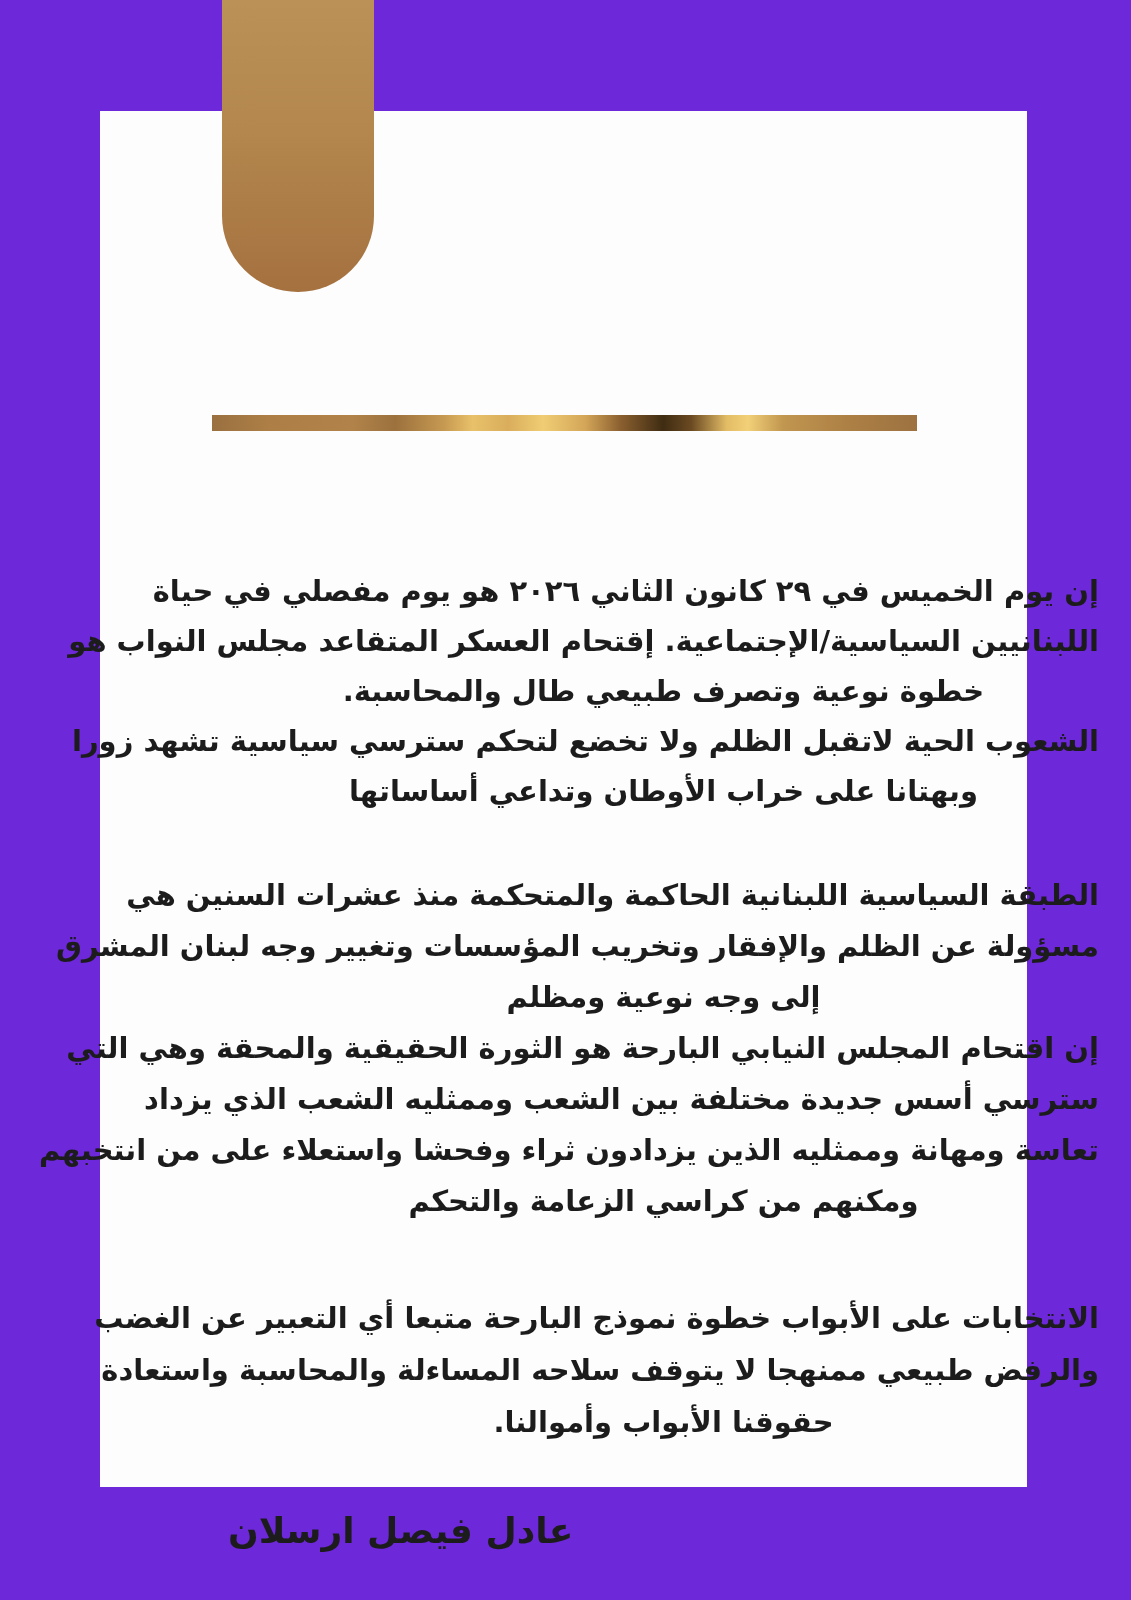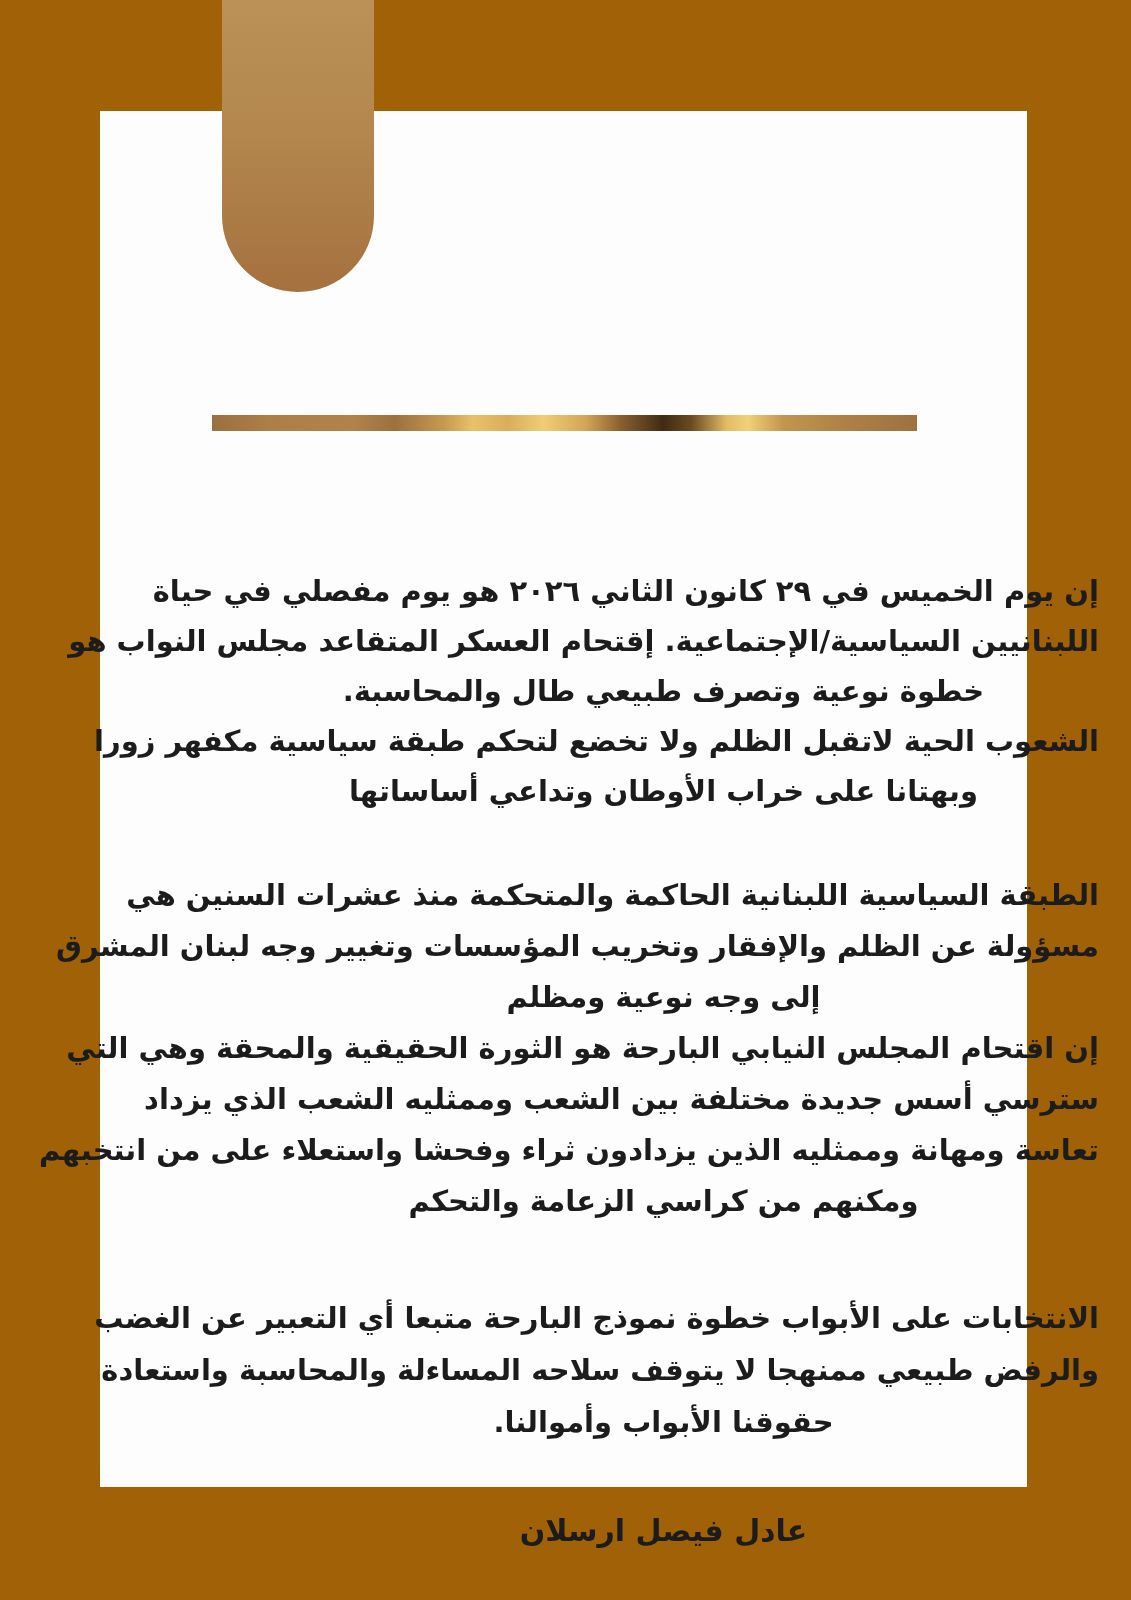--- a/index.html
+++ b/index.html
@@ -10,21 +10,21 @@
     width: 1131px;
     height: 1600px;
     background: #000000;
     overflow: hidden;
     font-family: "DejaVu Sans", sans-serif;
   }
   .page {
     position: relative;
     width: 1131px;
     height: 1600px;
-    background: #a16207;
+    background: #6d28d9;
   }
   .card {
     position: absolute;
     left: 100px;
     top: 111px;
     width: 927px;
     height: 1376px;
     background: #fdfdfd;
   }
   .ribbon {
@@ -82,39 +82,39 @@
   .block-b { top: 759px; }
   .block-b .line { line-height: 51px; }
   .block-c { top: 1181px; }
   .block-c .line { line-height: 52px; }
   .signature {
     position: absolute;
     left: 128px;
     width: 871px;
     top: 1394px;
     direction: rtl;
-    text-align: center;
+    text-align: left;
     color: #1c1c1c;
     font-weight: bold;
-    font-size: 30px;
+    font-size: 36px;
     line-height: 52px;
     z-index: 2;
   }
 </style>
 </head>
 <body>
 
 <div class="page">
   <div class="card">
 
     <div class="text-block block-a">
       <div class="line">إن يوم الخميس في ٢٩ كانون الثاني ٢٠٢٦ هو يوم مفصلي في حياة</div>
       <div class="line">اللبنانيين السياسية/الإجتماعية. إقتحام العسكر المتقاعد مجلس النواب هو</div>
       <div class="line">خطوة نوعية وتصرف طبيعي طال والمحاسبة.</div>
-      <div class="line">الشعوب الحية لاتقبل الظلم ولا تخضع لتحكم طبقة سياسية مكفهر زورا</div>
+      <div class="line">الشعوب الحية لاتقبل الظلم ولا تخضع لتحكم سترسي سياسية تشهد زورا</div>
       <div class="line">وبهتانا على خراب الأوطان وتداعي أساساتها</div>
     </div>
 
     <div class="text-block block-b">
       <div class="line">الطبقة السياسية اللبنانية الحاكمة والمتحكمة منذ عشرات السنين هي</div>
       <div class="line">مسؤولة عن الظلم والإفقار وتخريب المؤسسات وتغيير وجه لبنان المشرق</div>
       <div class="line">إلى وجه نوعية ومظلم</div>
       <div class="line">إن اقتحام المجلس النيابي البارحة هو الثورة الحقيقية والمحقة وهي التي</div>
       <div class="line">سترسي أسس جديدة مختلفة بين الشعب وممثليه الشعب الذي يزداد</div>
       <div class="line">تعاسة ومهانة وممثليه الذين يزدادون ثراء وفحشا واستعلاء على من انتخبهم</div>

